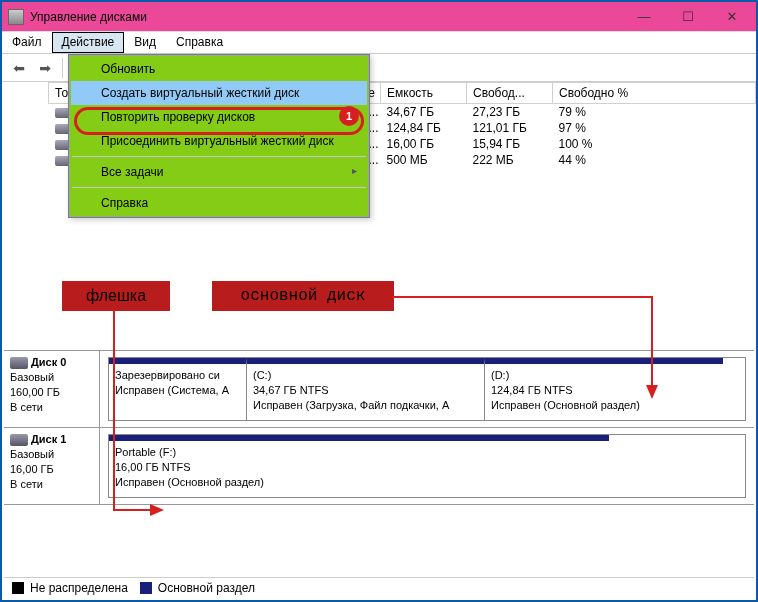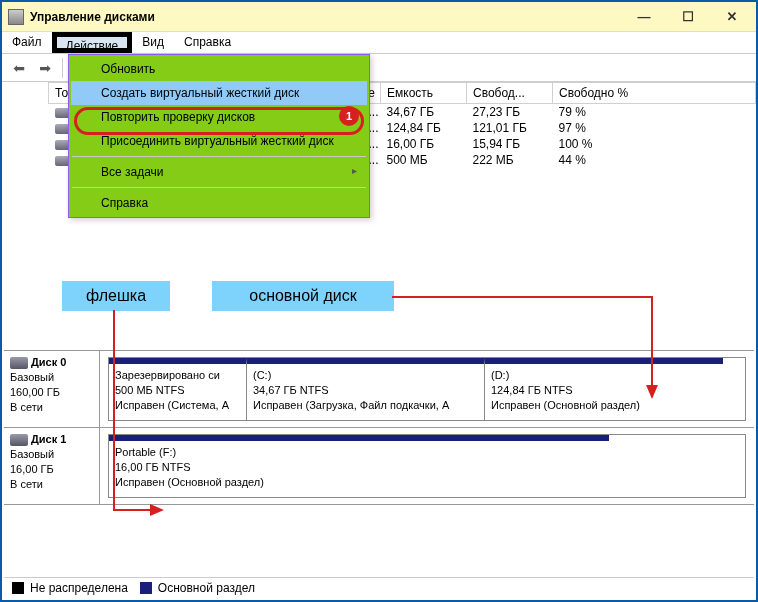--- a/index.html
+++ b/index.html
@@ -13,23 +13,22 @@
     border: 2px solid #0a5aaa;
     position: relative;
     overflow: hidden;
   }
   
   .titlebar {
     display: flex;
     align-items: center;
     height: 30px;
     padding: 0 2px 0 6px;
-    background: #fef9c3;
+    background: #ec4899;
     border-bottom: 1px solid #ddd;
-    font-weight: bold;
   }
   .titlebar .appicon {
     width: 16px; height: 16px;
     background: linear-gradient(#ccc,#888);
     margin-right: 6px;
     border: 1px solid #666;
   }
   .titlebar .title { flex: 1; font-size: 12px; }
   .winbtns { display: flex; }
   .winbtn {
@@ -45,21 +44,21 @@
     align-items: stretch;
     border-bottom: 1px solid #ccc;
     padding-left: 0;
   }
   .menuitem {
     padding: 3px 10px;
     cursor: default;
   }
   .menuitem.open {
     background: #d8e6f2;
-    border: 5px solid #000000;
+    border: 1px solid #000000;
     padding: 2px 9px;
   }
 
   
   .toolbar {
     height: 28px;
     display: flex;
     align-items: center;
     border-bottom: 1px solid #ccc;
     padding-left: 6px;
@@ -164,21 +163,21 @@
     margin-right: 4px;
     vertical-align: middle;
   }
 
   
   .annot {
     position: absolute;
     display: flex;
     align-items:center;
     justify-content:center;
-    background: #7dd3fc;
+    background: #b91c1c;
     font-size: 16px;
     font-family: Arial, sans-serif;
     z-index: 3;
   }
 
   
   .diskpanel-wrap {
     border-top: 1px solid #999;
   }
   .disk-row {
@@ -353,31 +352,30 @@
           <td>Исправен...</td>
           <td>500 МБ</td>
           <td>222 МБ</td>
           <td>44 %</td>
         </tr>
       </tbody>
   </table>
 </div>
 
 <div class="annot" style="left:60px; top:279px; width:108px; height:30px;">флешка</div>
-<div class="annot" style="left:210px; top:279px; width:182px; height:30px;">основной диск</div>
+<div class="annot" style="left:210px; top:279px; width:182px; height:30px;font-family:Liberation Mono, monospace;">основной диск</div>
 
 <div class="diskpanel-wrap" style="position:absolute; top:348px; left:2px; right:2px;">
   <div id="diskrows">
       <div class="disk-row">
         <div class="disk-info"><span class="dico"></span><span class="dname">Диск 0</span><br><span>Базовый</span><br><span>160,00 ГБ</span><br><span>В сети</span></div>
         <div class="disk-parts">
           <div class="parts-row">
             <div class="part" style="width: 138px;">
               <div class="ptitle">Зарезервировано си</div>
-              <div>500 МБ NTFS</div>
               <div>Исправен (Система, А</div>
             </div>
             <div class="part" style="width: 238px;">
               <div class="ptitle">(C:)</div>
               <div>34,67 ГБ NTFS</div>
               <div>Исправен (Загрузка, Файл подкачки, А</div>
             </div>
             <div class="part" style="width: 238px;">
               <div class="ptitle">(D:)</div>
               <div>124,84 ГБ NTFS</div>

